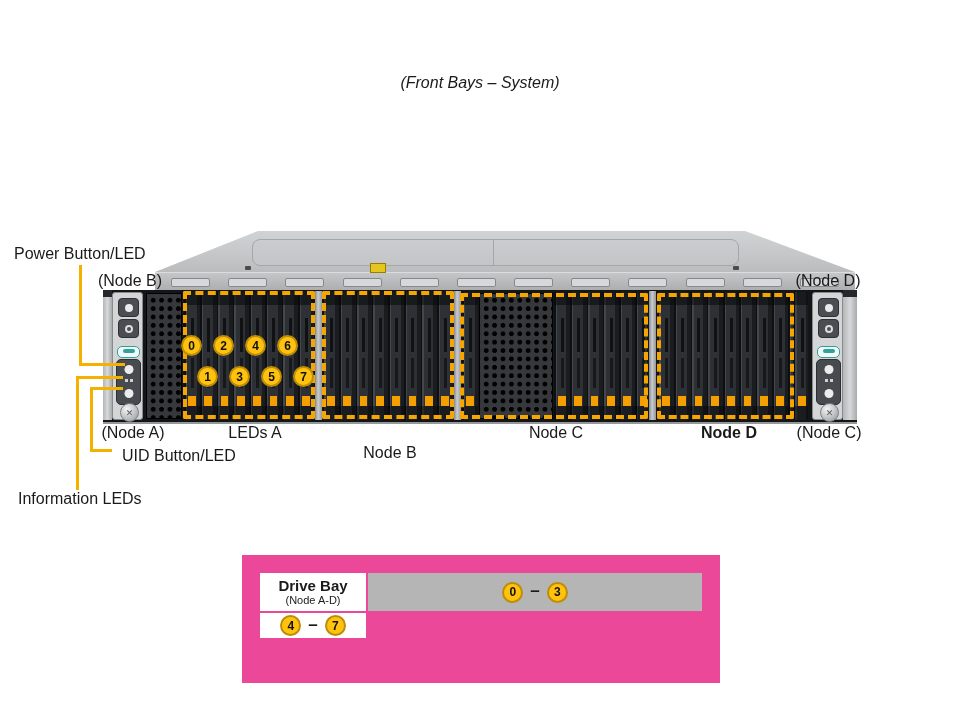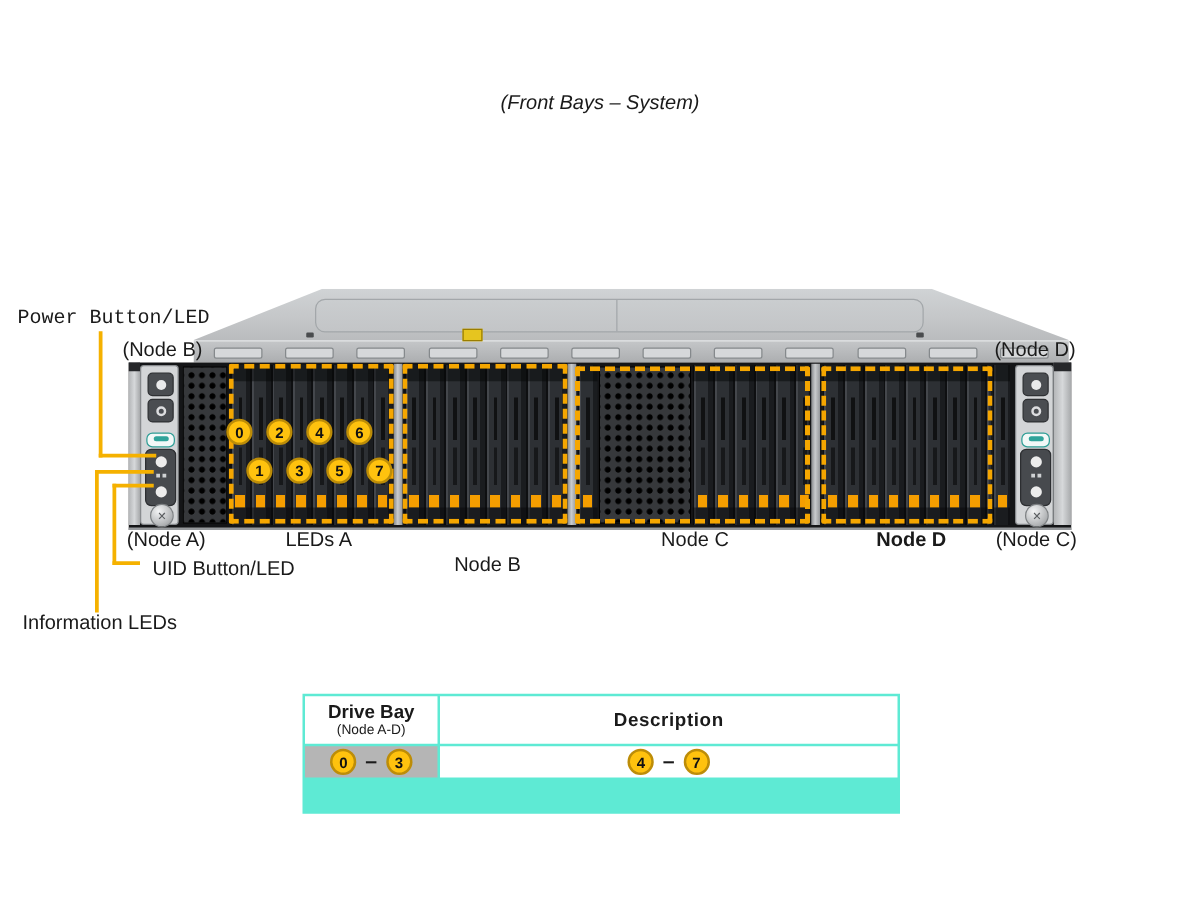--- a/index.html
+++ b/index.html
@@ -67,21 +67,21 @@
   .cp-logo b{display:block;width:12px;height:4px;margin:2px auto 0;background:#2fa39a;border-radius:2px;}
   .cp-group{position:absolute;left:3px;top:66px;width:23px;height:44px;background:#47 ;background:#474a4e;border:1px solid #2c2e31;border-radius:5px;}
   .cp-group .dot{position:absolute;left:50%;width:9px;height:9px;border-radius:50%;background:#ececec;transform:translateX(-50%);}
   .cp-group .leds{position:absolute;left:50%;top:19px;transform:translateX(-50%);display:flex;gap:2px;}
   .cp-group .leds b{width:3px;height:3px;background:#cfd2d4;display:block;}
   .cp-screw{position:absolute;left:7px;top:110px;width:17px;height:17px;border-radius:50%;
        background:radial-gradient(circle at 35% 30%,#f3f4f5,#babcbe 60%,#8f9193);border:1px solid #7d8083;
        display:flex;align-items:center;justify-content:center;font-size:9px;color:#595c5f;}
   .cap-dark{position:absolute;background:#26272a;z-index:2;}
   
-  .dtable{left:242px;top:555px;width:478px;background:#5eead4;padding:2px;box-sizing:border-box;
+  .dtable{left:242px;top:555px;width:478px;background:#ec4899;padding:18px;box-sizing:border-box;
        display:grid;grid-template-columns:106px 1fr;grid-template-rows:38px 25px 25px;gap:2px;z-index:5;}
   .dtable .cell{background:#fff;display:flex;align-items:center;justify-content:center;}
   .dtable .hdr1{flex-direction:column;line-height:1.1;}
   .dtable .hdr-main{font-size:15px;font-weight:bold;}
   .dtable .hdr-sub{font-size:11px;}
   .dtable .hdr2{font-size:15px;font-weight:bold;letter-spacing:.5px;}
   .dtable .gray{background:#b5b5b5;}
   .dtable .range{gap:7px;}
   .dtable .range .bc{position:static;width:21px;height:21px;border-radius:50%;background:#FFC20E;border:2px solid #BD8D08;
        box-sizing:border-box;display:flex;align-items:center;justify-content:center;font-size:12px;font-weight:bold;color:#111;}
@@ -234,40 +234,39 @@
 </div>
 
 <div class="yline" style="left:79px;top:265px;width:3px;height:101px;"></div>
 <div class="yline" style="left:79px;top:363px;width:46px;height:3px;"></div>
 <div class="yline" style="left:76px;top:376px;width:47px;height:3px;"></div>
 <div class="yline" style="left:76px;top:376px;width:3px;height:114px;"></div>
 <div class="yline" style="left:90px;top:387px;width:33px;height:3px;"></div>
 <div class="yline" style="left:90px;top:387px;width:3px;height:65px;"></div>
 <div class="yline" style="left:90px;top:449px;width:22px;height:3px;"></div>
 
-<div class="lbl" style="left:14px;top:245px;font-family:Liberation Mono, monospace;">Power Button/LED</div>
+<div class="lbl" style="left:14px;top:245px;">Power Button/LED</div>
 <div class="lbl" style="left:122px;top:447px;">UID Button/LED</div>
 <div class="lbl" style="left:18px;top:490px;">Information LEDs</div>
 
 <div class="lbl ctr" style="left:130px;top:272px;">(Node B)</div>
 <div class="lbl ctr" style="left:828px;top:272px;">(Node D)</div>
 <div class="lbl ctr" style="left:133px;top:424px;">(Node A)</div>
 <div class="lbl ctr" style="left:829px;top:424px;">(Node C)</div>
 
 <div class="lbl ctr" style="left:255px;top:424px;">LEDs A</div>
 <div class="lbl ctr" style="left:390px;top:424px;margin-top:20px;">Node B</div>
 <div class="lbl ctr" style="left:556px;top:424px;">Node C</div>
 <div class="lbl ctr" style="left:729px;top:424px;font-weight:bold;">Node D</div>
 
 <div class="abs dtable">
   <div class="cell hdr1">
     <span class="hdr-main">Drive Bay</span>
     <span class="hdr-sub">(Node A-D)</span>
   </div>
-  <div class="cell hdr2">Description</div>
 
   <div class="cell gray range">
     <span class="bc">0</span>
     <span class="dash">–</span>
     <span class="bc">3</span>
   </div>
 
   <div class="cell range">
     <span class="bc">4</span>
     <span class="dash">–</span>

